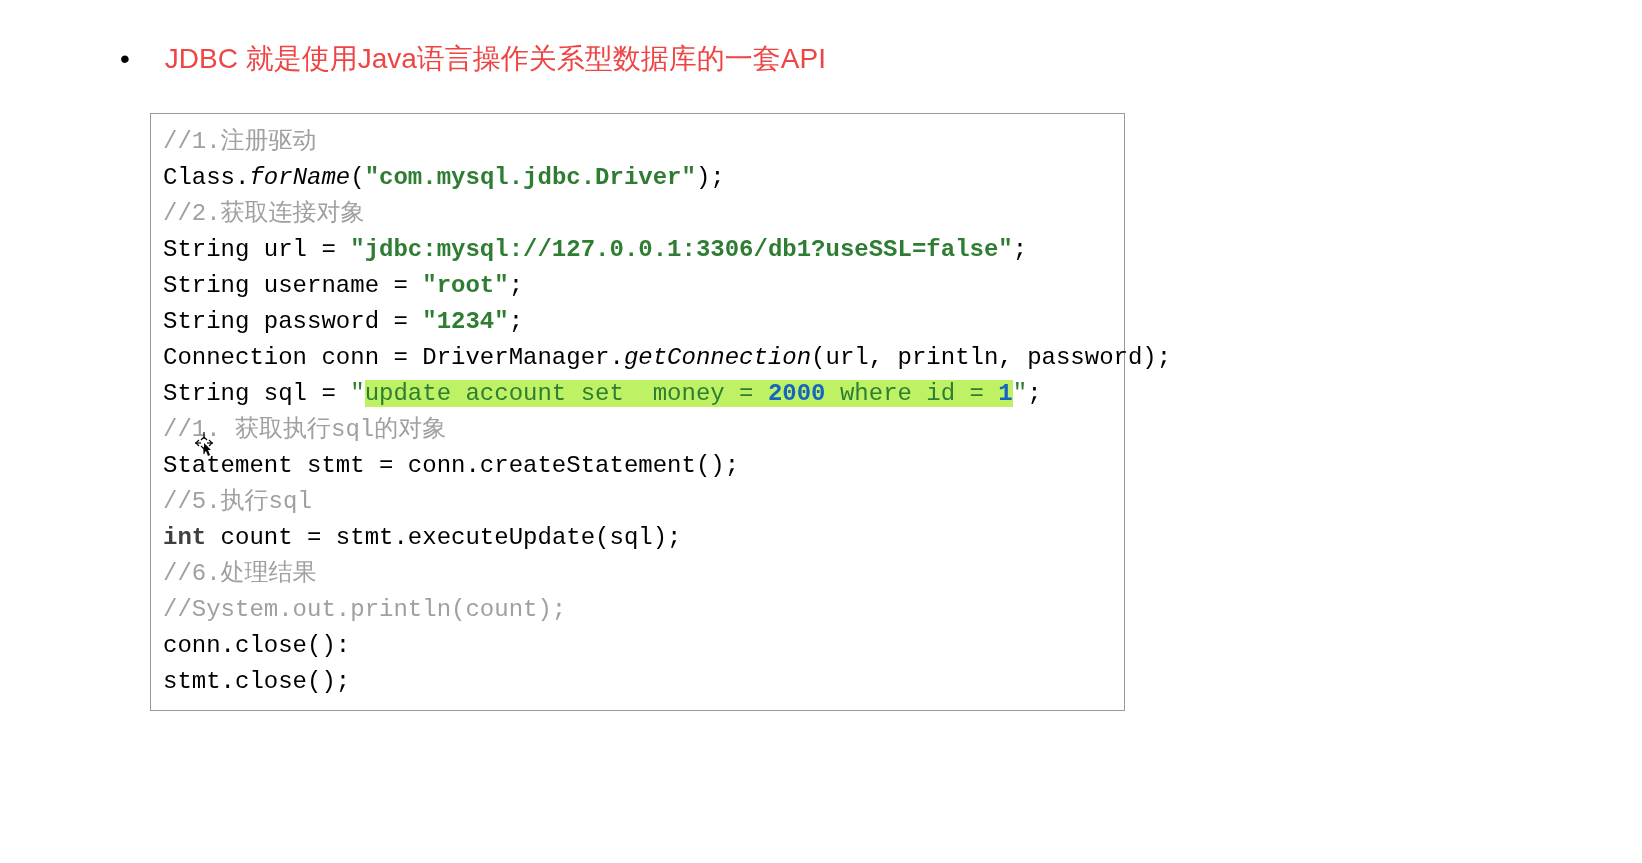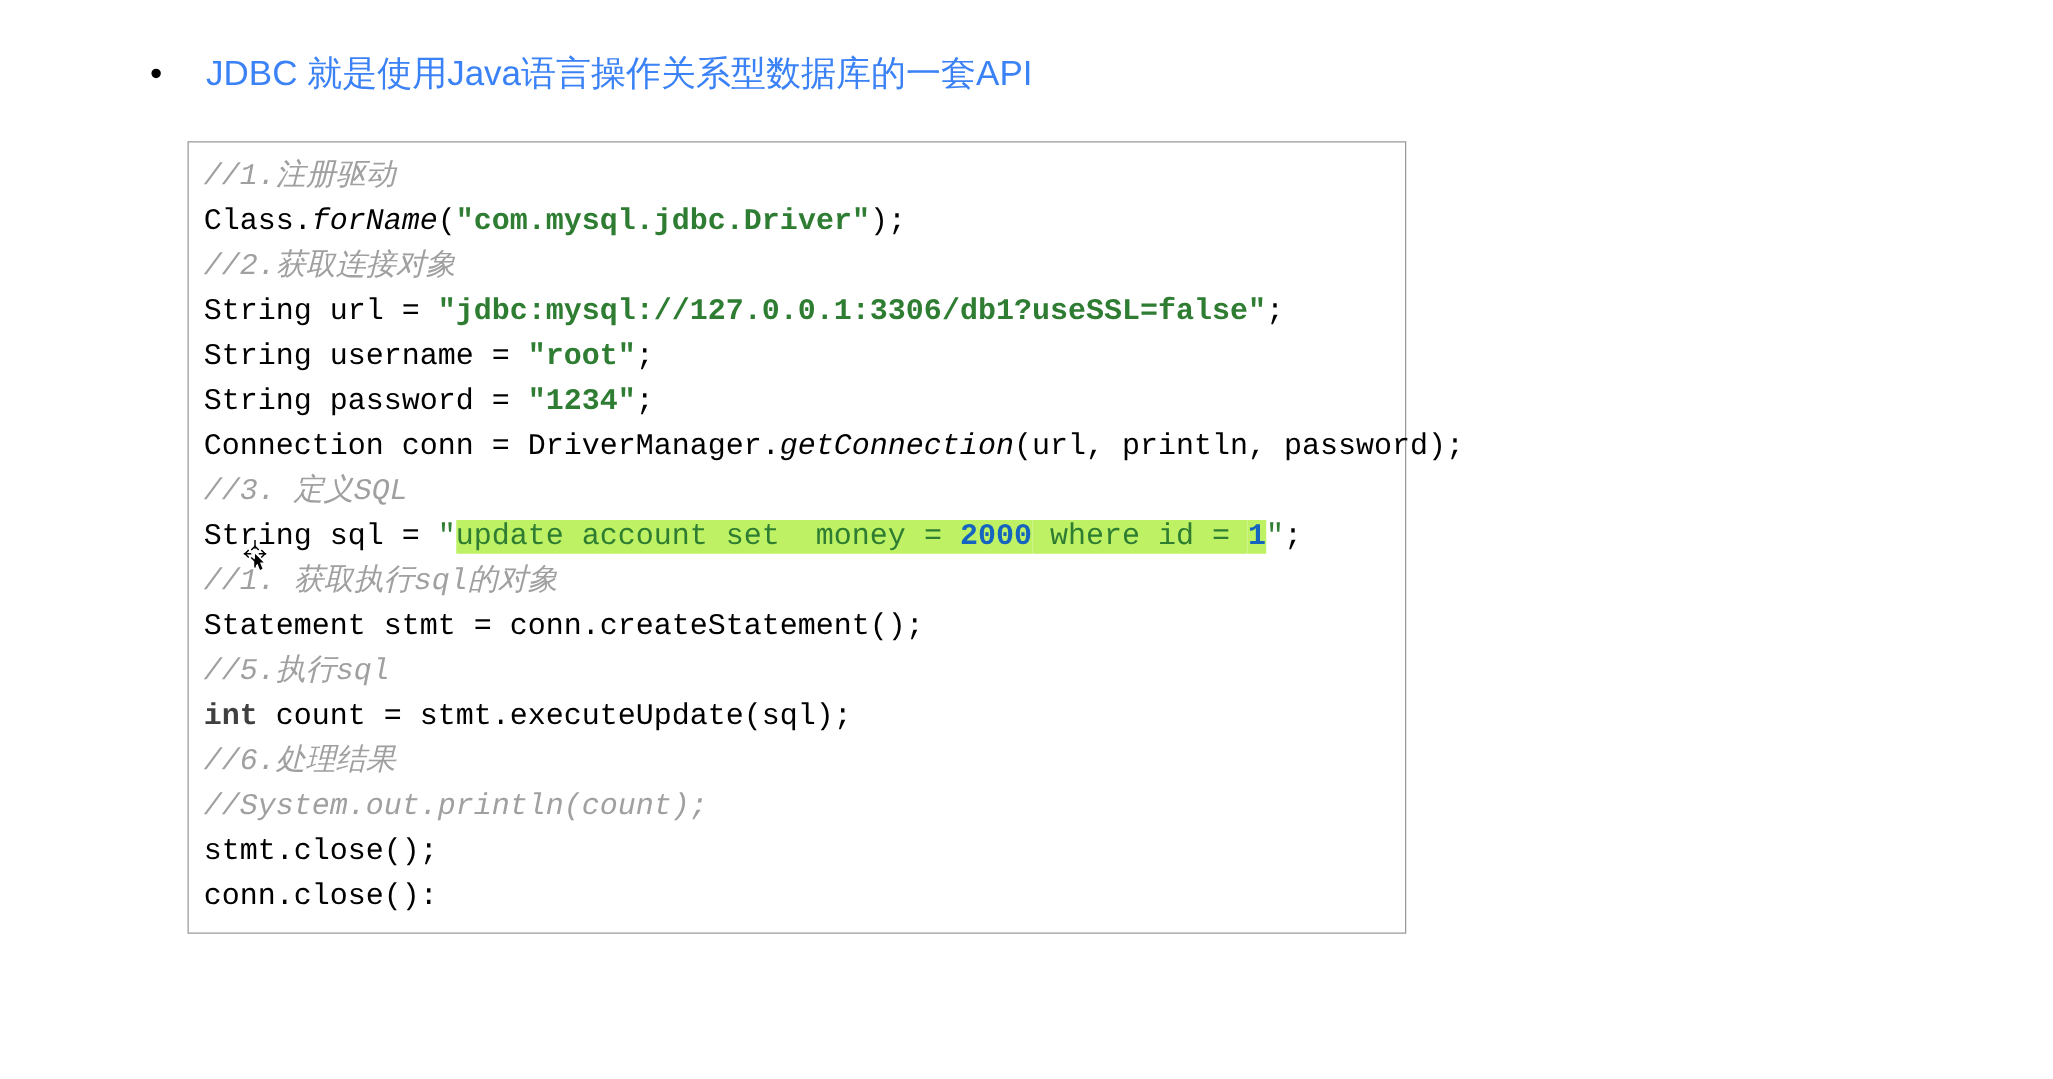--- a/index.html
+++ b/index.html
@@ -18,40 +18,39 @@
       margin-bottom: 35px;
     }
     .bullet {
       font-size: 28px;
       color: #000;
       margin-right: 35px;
       line-height: 1;
     }
     .heading {
       font-size: 28px;
-      color: #3b82f6;
+      color: #ef4444;
       font-weight: normal;
     }
     .code-box {
       border: 1px solid #999;
       padding: 10px 12px;
       margin-left: 30px;
       width: 975px;
       font-family: "Consolas", "Courier New", monospace;
       font-size: 24px;
       line-height: 1.5;
       background: #fff;
       position: relative;
     }
     .code-line {
       white-space: pre;
     }
     .comment {
       color: #a0a0a0;
-      font-style: italic;
     }
     .method-italic {
       font-style: italic;
       color: #000;
     }
     .str {
       color: #2e7d32;
     }
     .str-bold {
       color: #2e7d32;
@@ -88,30 +87,29 @@
 </div>
 
 <div class="code-box">
   <div class="code-line"><span class="comment">//1.注册驱动</span></div>
   <div class="code-line"><span>Class.</span><span class="method-italic">forName</span><span>(</span><span class="str-bold">"com.mysql.jdbc.Driver"</span><span>);</span></div>
   <div class="code-line"><span class="comment">//2.获取连接对象</span></div>
   <div class="code-line"><span>String url = </span><span class="str-bold">"jdbc:mysql://127.0.0.1:3306/db1?useSSL=false"</span><span>;</span></div>
   <div class="code-line"><span>String username = </span><span class="str-bold">"root"</span><span>;</span></div>
   <div class="code-line"><span>String password = </span><span class="str-bold">"1234"</span><span>;</span></div>
   <div class="code-line"><span>Connection conn = DriverManager.</span><span class="method-italic">getConnection</span><span>(url, println, password);</span></div>
-  <div class="code-line"><span class="comment">//3. 定义SQL</span></div>
   <div class="code-line"><span>String sql = </span><span class="str">"</span><span class="str highlight">update account set  money = </span><span class="num highlight">2000</span><span class="str highlight"> where id = </span><span class="num highlight">1</span><span class="str">"</span><span>;</span></div>
   <div class="code-line"><span class="comment">//1. 获取执行sql的对象</span></div>
   <div class="code-line"><span>Statement stmt = conn.createStatement();</span></div>
   <div class="code-line"><span class="comment">//5.执行sql</span></div>
   <div class="code-line"><span class="int-kw">int</span><span> count = stmt.executeUpdate(sql);</span></div>
   <div class="code-line"><span class="comment">//6.处理结果</span></div>
   <div class="code-line"><span class="comment">//System.out.println(count);</span></div>
+  <div class="code-line"><span>conn.close():</span></div>
   <div class="code-line"><span>stmt.close();</span></div>
-  <div class="code-line"><span>conn.close():</span></div>
 
   <div class="cursor-overlay">
     <svg viewBox="0 0 22 26">
       <g stroke="#000" stroke-width="1.2" fill="none">
         <line x1="11" y1="2" x2="11" y2="9"></line>
         <line x1="11" y1="17" x2="11" y2="24"></line>
         <line x1="2" y1="13" x2="8" y2="13"></line>
         <line x1="14" y1="13" x2="20" y2="13"></line>
         <polyline points="8,10 11,7 14,10"></polyline>
         <polyline points="8,16 11,19 14,16"></polyline>

